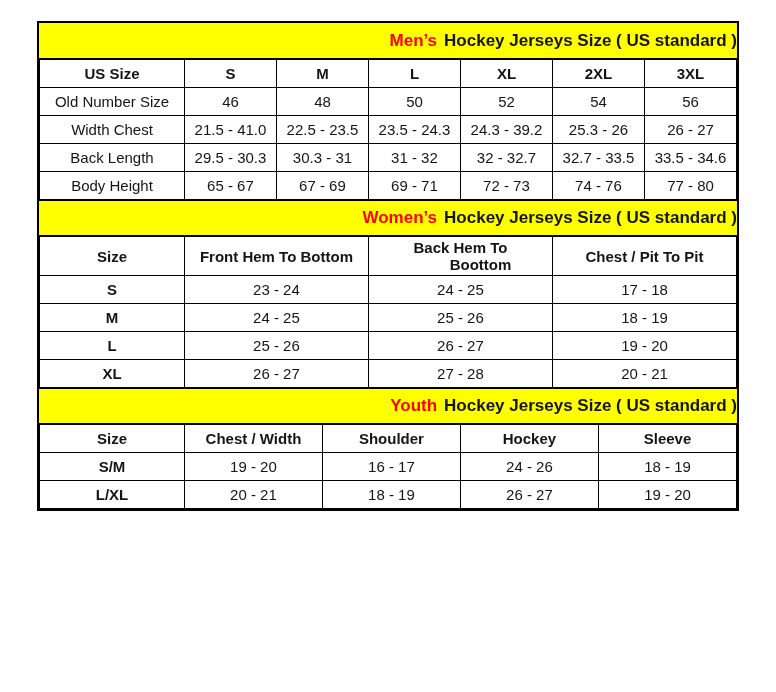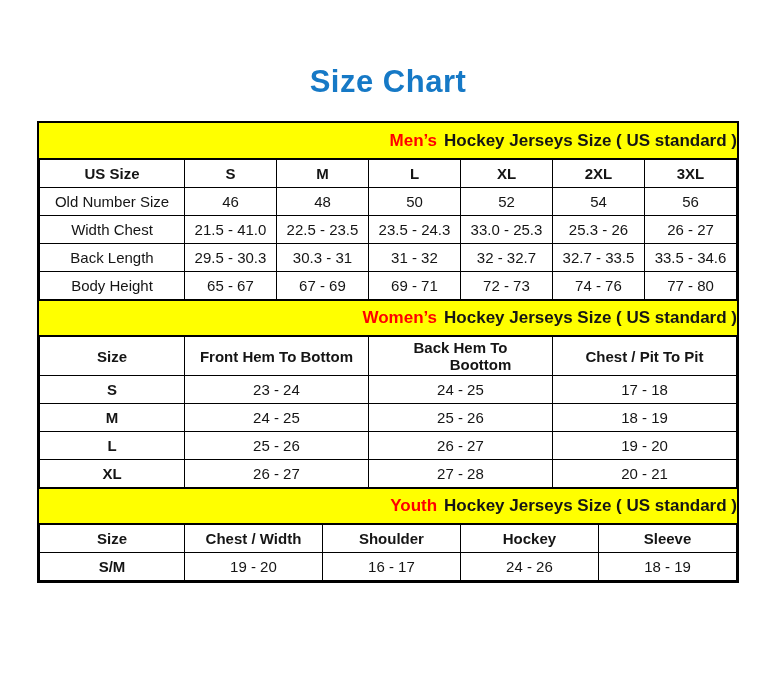--- a/index.html
+++ b/index.html
@@ -60,21 +60,20 @@
     text-decoration-color: #d93a2b;
     text-decoration-thickness: 1px;
     text-underline-offset: 3px;
     margin-left: 40px;
   }
 </style>
 </head>
 <body>
 
 <main>
-  <h1 class="page-title">Size Chart</h1>
   <div class="chart-wrap" id="chart">
       <div class="band"><span class="band-red">Men’s</span><span class="band-rest">Hockey Jerseys Size ( US standard )</span></div>
       <table class="size-table">
         <colgroup>
           <col style="width: 20.8%;">
           <col style="width: 13.2%;">
           <col style="width: 13.2%;">
           <col style="width: 13.2%;">
           <col style="width: 13.2%;">
           <col style="width: 13.2%;">
@@ -99,21 +98,21 @@
             <td>50</td>
             <td>52</td>
             <td>54</td>
             <td>56</td>
           </tr>
           <tr>
             <td>Width Chest</td>
             <td>21.5 - 41.0</td>
             <td>22.5 - 23.5</td>
             <td>23.5 - 24.3</td>
-            <td>33.0 - 25.3</td>
+            <td>24.3 - 39.2</td>
             <td>25.3 - 26</td>
             <td>26 - 27</td>
           </tr>
           <tr>
             <td>Back Length</td>
             <td>29.5 - 30.3</td>
             <td>30.3 - 31</td>
             <td>31 - 32</td>
             <td>32 - 32.7</td>
             <td>32.7 - 33.5</td>
@@ -192,16 +191,23 @@
           </tr>
         </thead>
         <tbody>
           <tr>
             <td class="bold">S/M</td>
             <td>19 - 20</td>
             <td>16 - 17</td>
             <td>24 - 26</td>
             <td>18 - 19</td>
           </tr>
+          <tr>
+            <td class="bold">L/XL</td>
+            <td>20 - 21</td>
+            <td>18 - 19</td>
+            <td>26 - 27</td>
+            <td>19 - 20</td>
+          </tr>
         </tbody>
       </table>
     </div>
 </main>
 
 </body></html>

